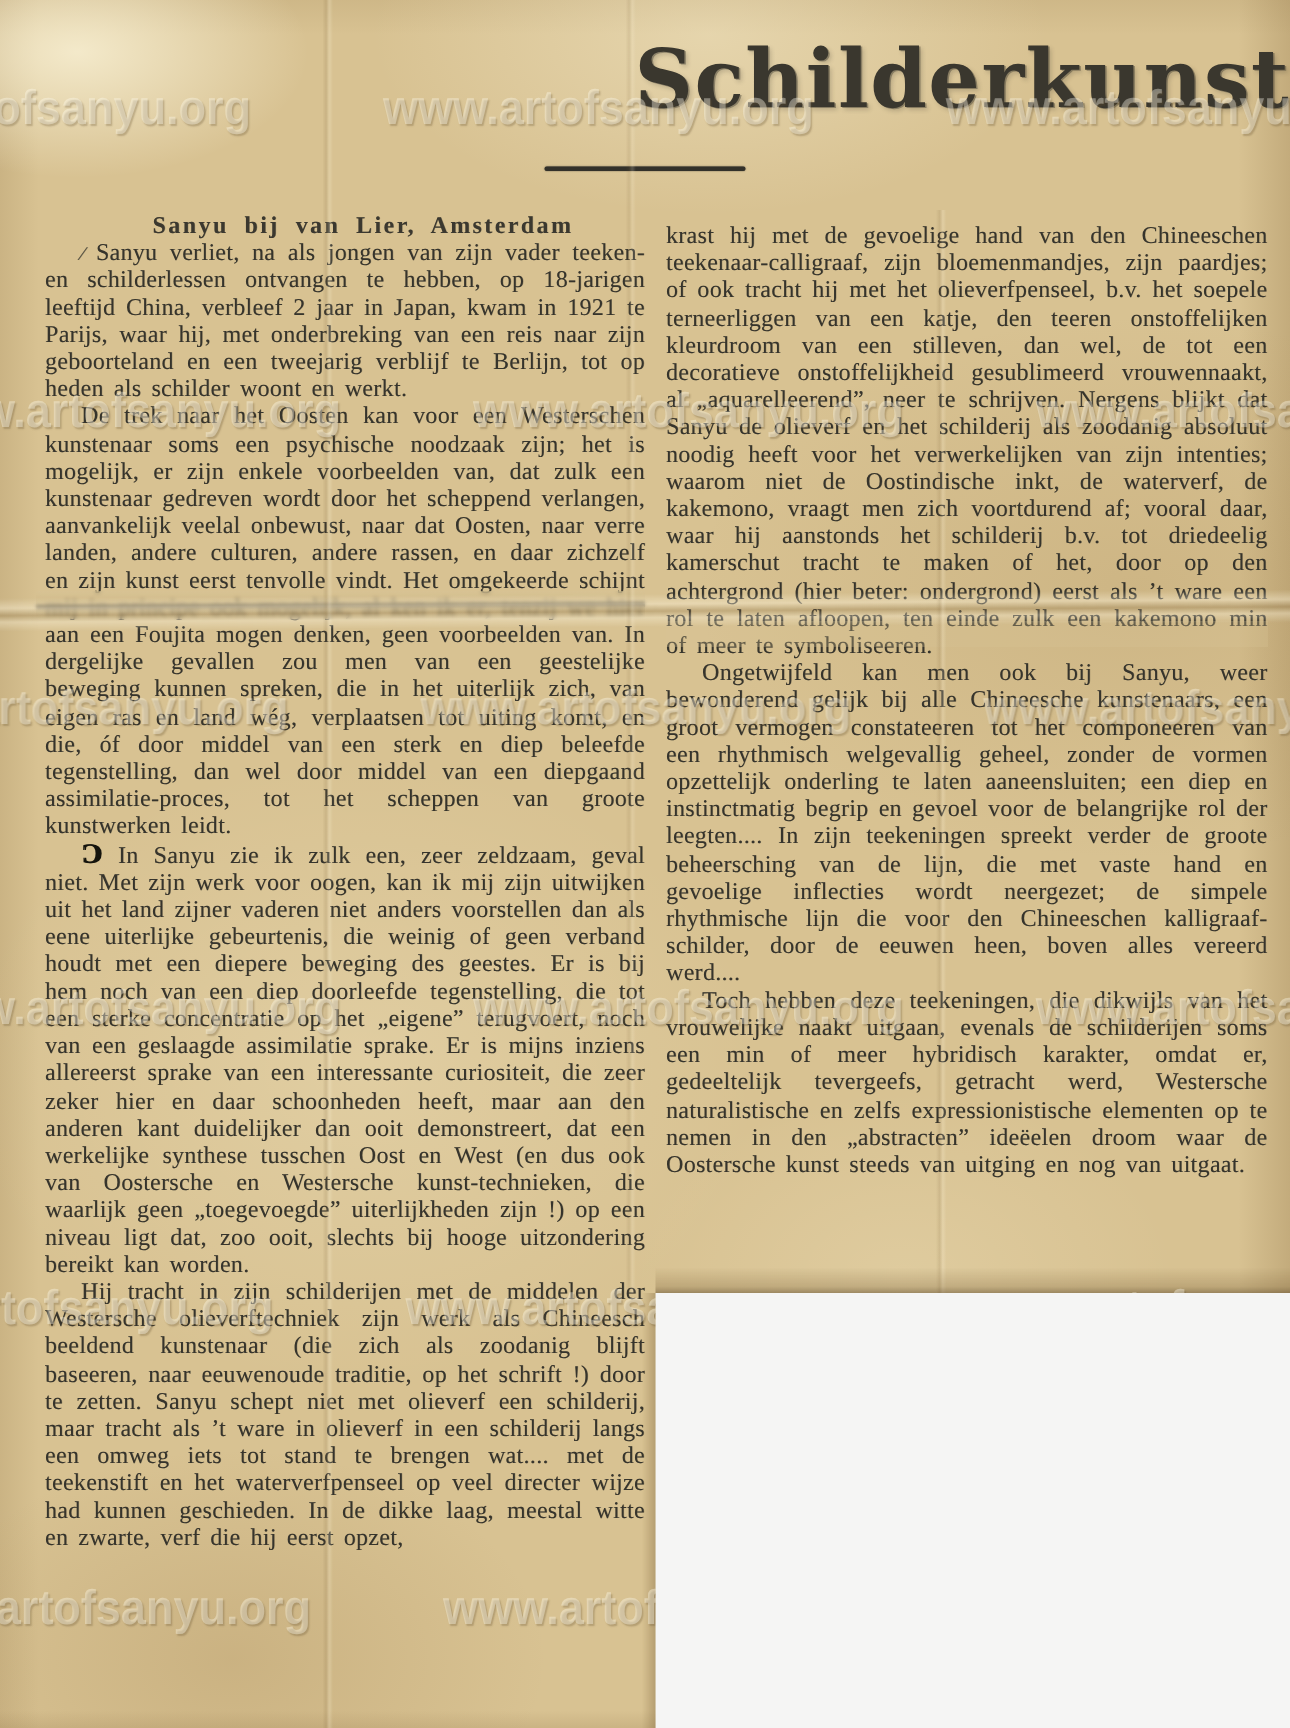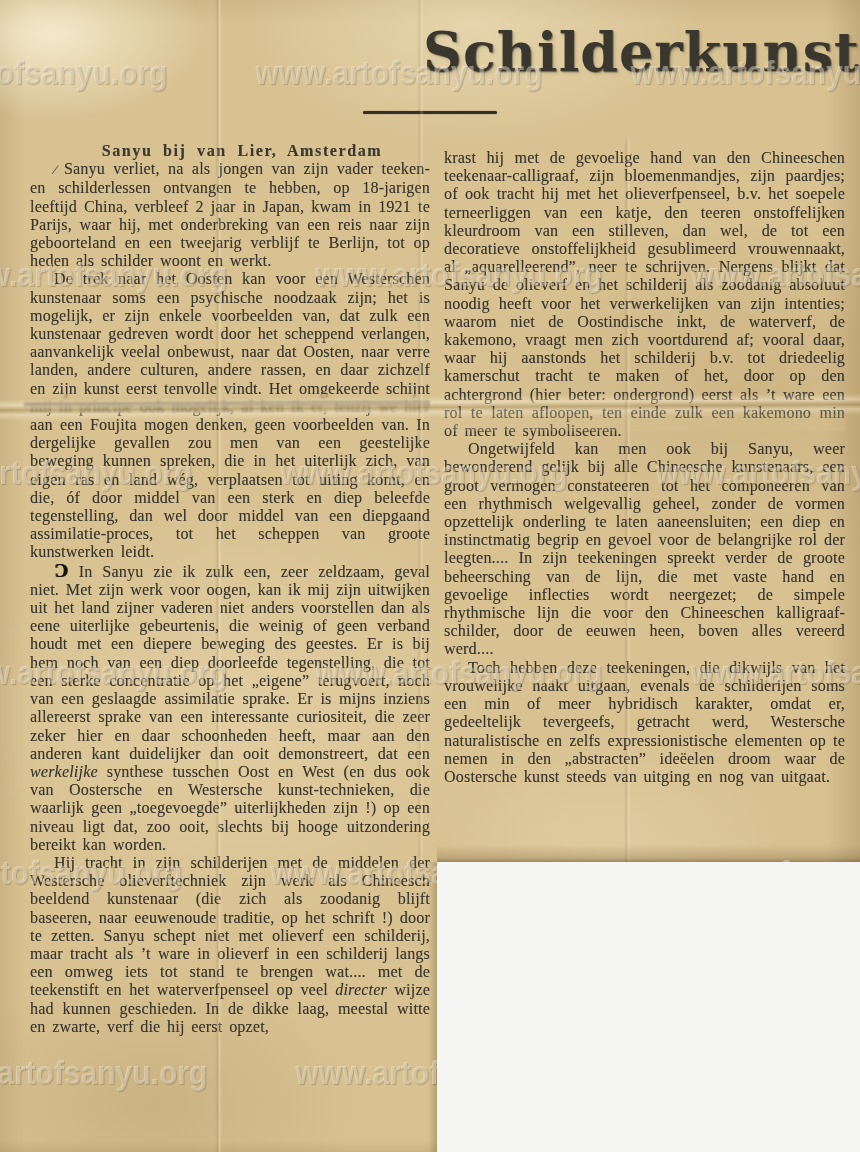--- a/index.html
+++ b/index.html
@@ -43,21 +43,21 @@
     text-shadow:.3px .3px .4px rgba(54,52,44,.35);
   }
   .col-left  { left:30px;  top:142px; width:400px; }
   .col-right { left:444px; top:149px; width:401px; }
   .subtitle {
     margin:0 0 5px 0; text-align:center; font-weight:bold;
     font-size:16px; letter-spacing:1.6px; word-spacing:5px; color:#3b382f;
   }
   .col p { margin:0; text-indent:24px; }
   .col p.noindent { text-indent:0; }
-  .italic { font-style:italic; }
+  .italic { }
   .blot { font-weight:bold; color:#15140d; font-size:19px; text-shadow:1px 0 0 #15140d; }
   .tick { color:#575242; font-size:13px; font-weight:bold; }
   
   .wm {
     position:absolute; white-space:nowrap; pointer-events:none;
     font-family:"Liberation Sans", sans-serif; font-weight:bold; font-size:30px;
     color:rgba(255,252,240,.38);
     text-shadow:1px 1px 1px rgba(100,80,45,.30);
     transform:scaleY(1.08);
   }

